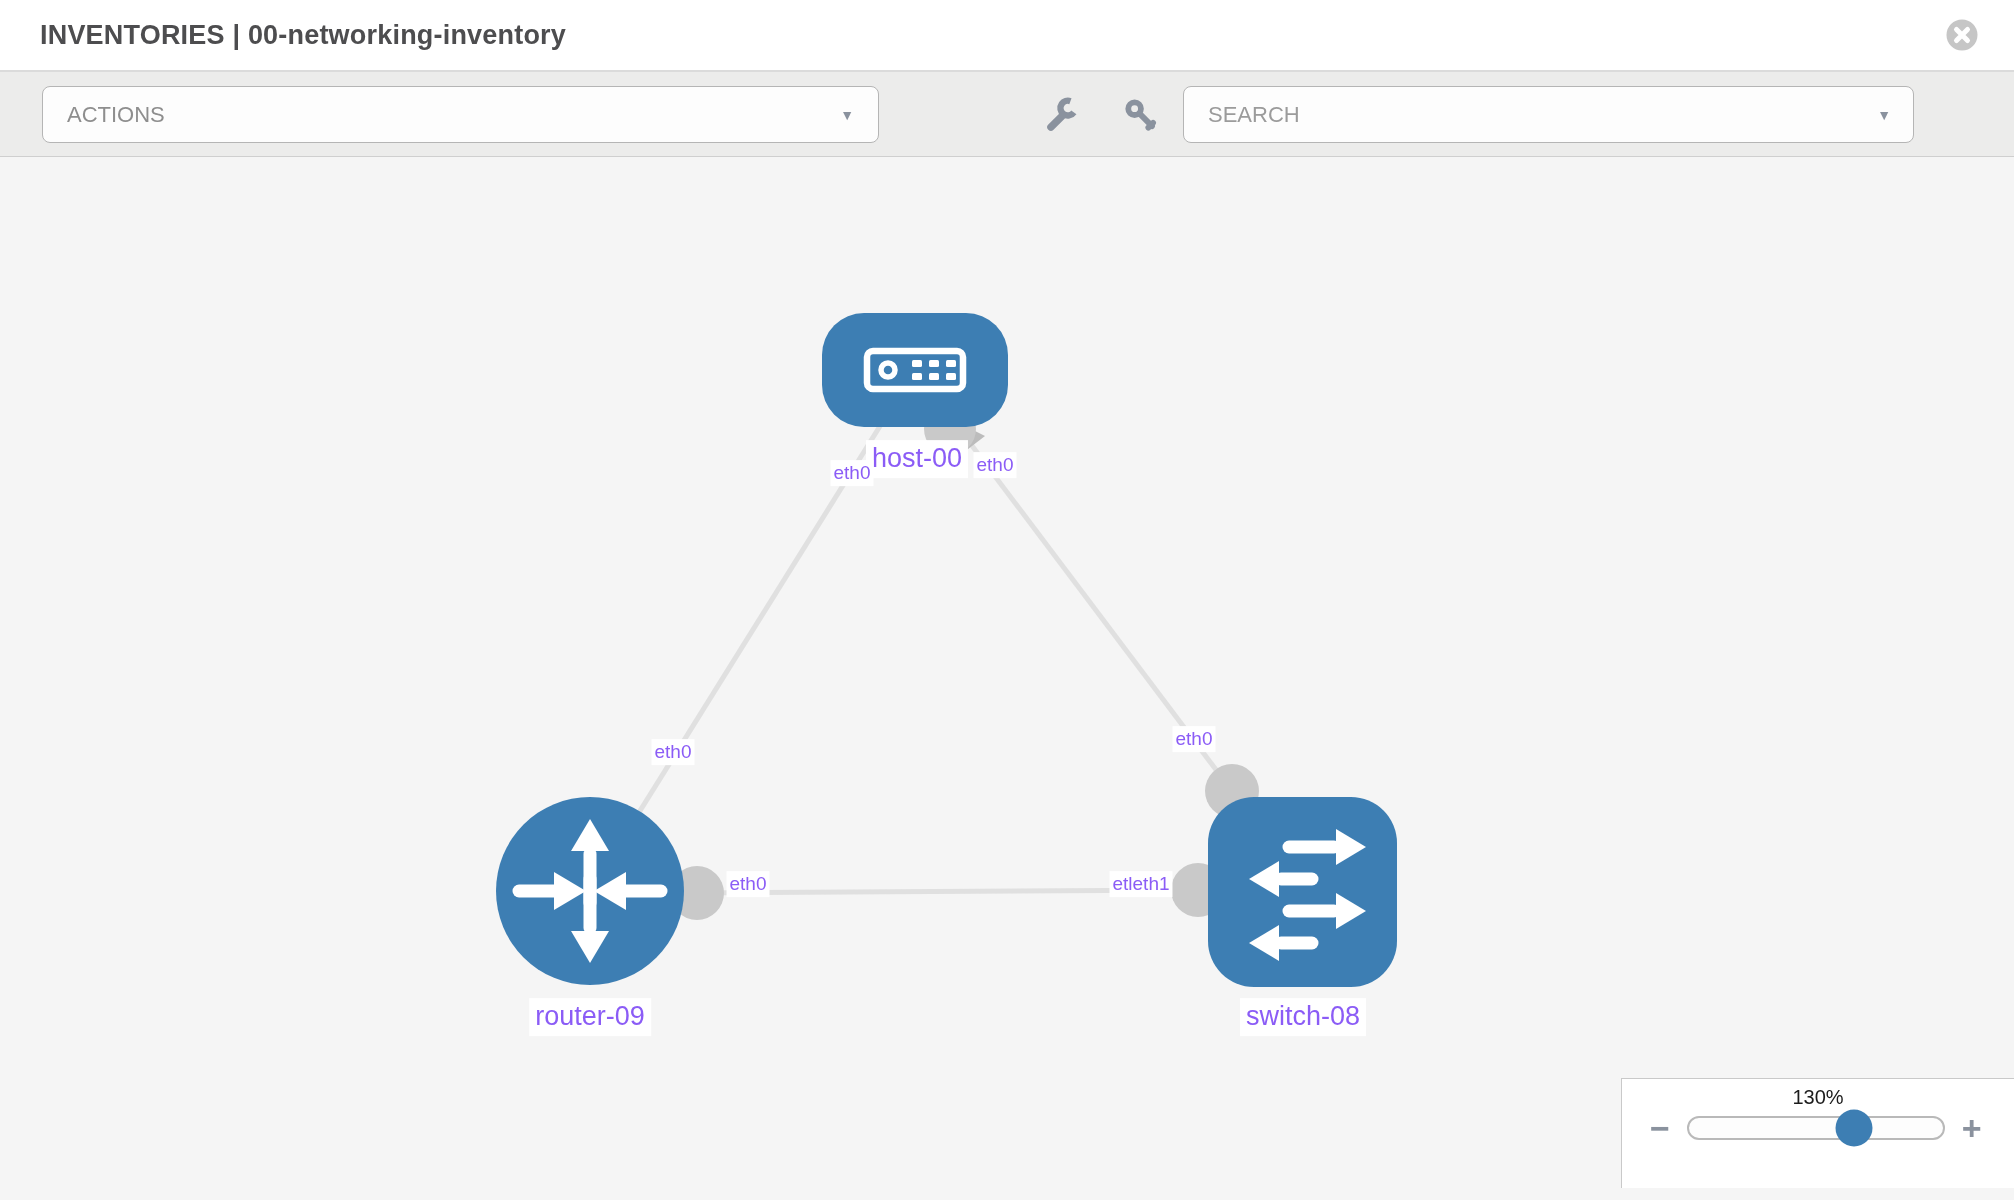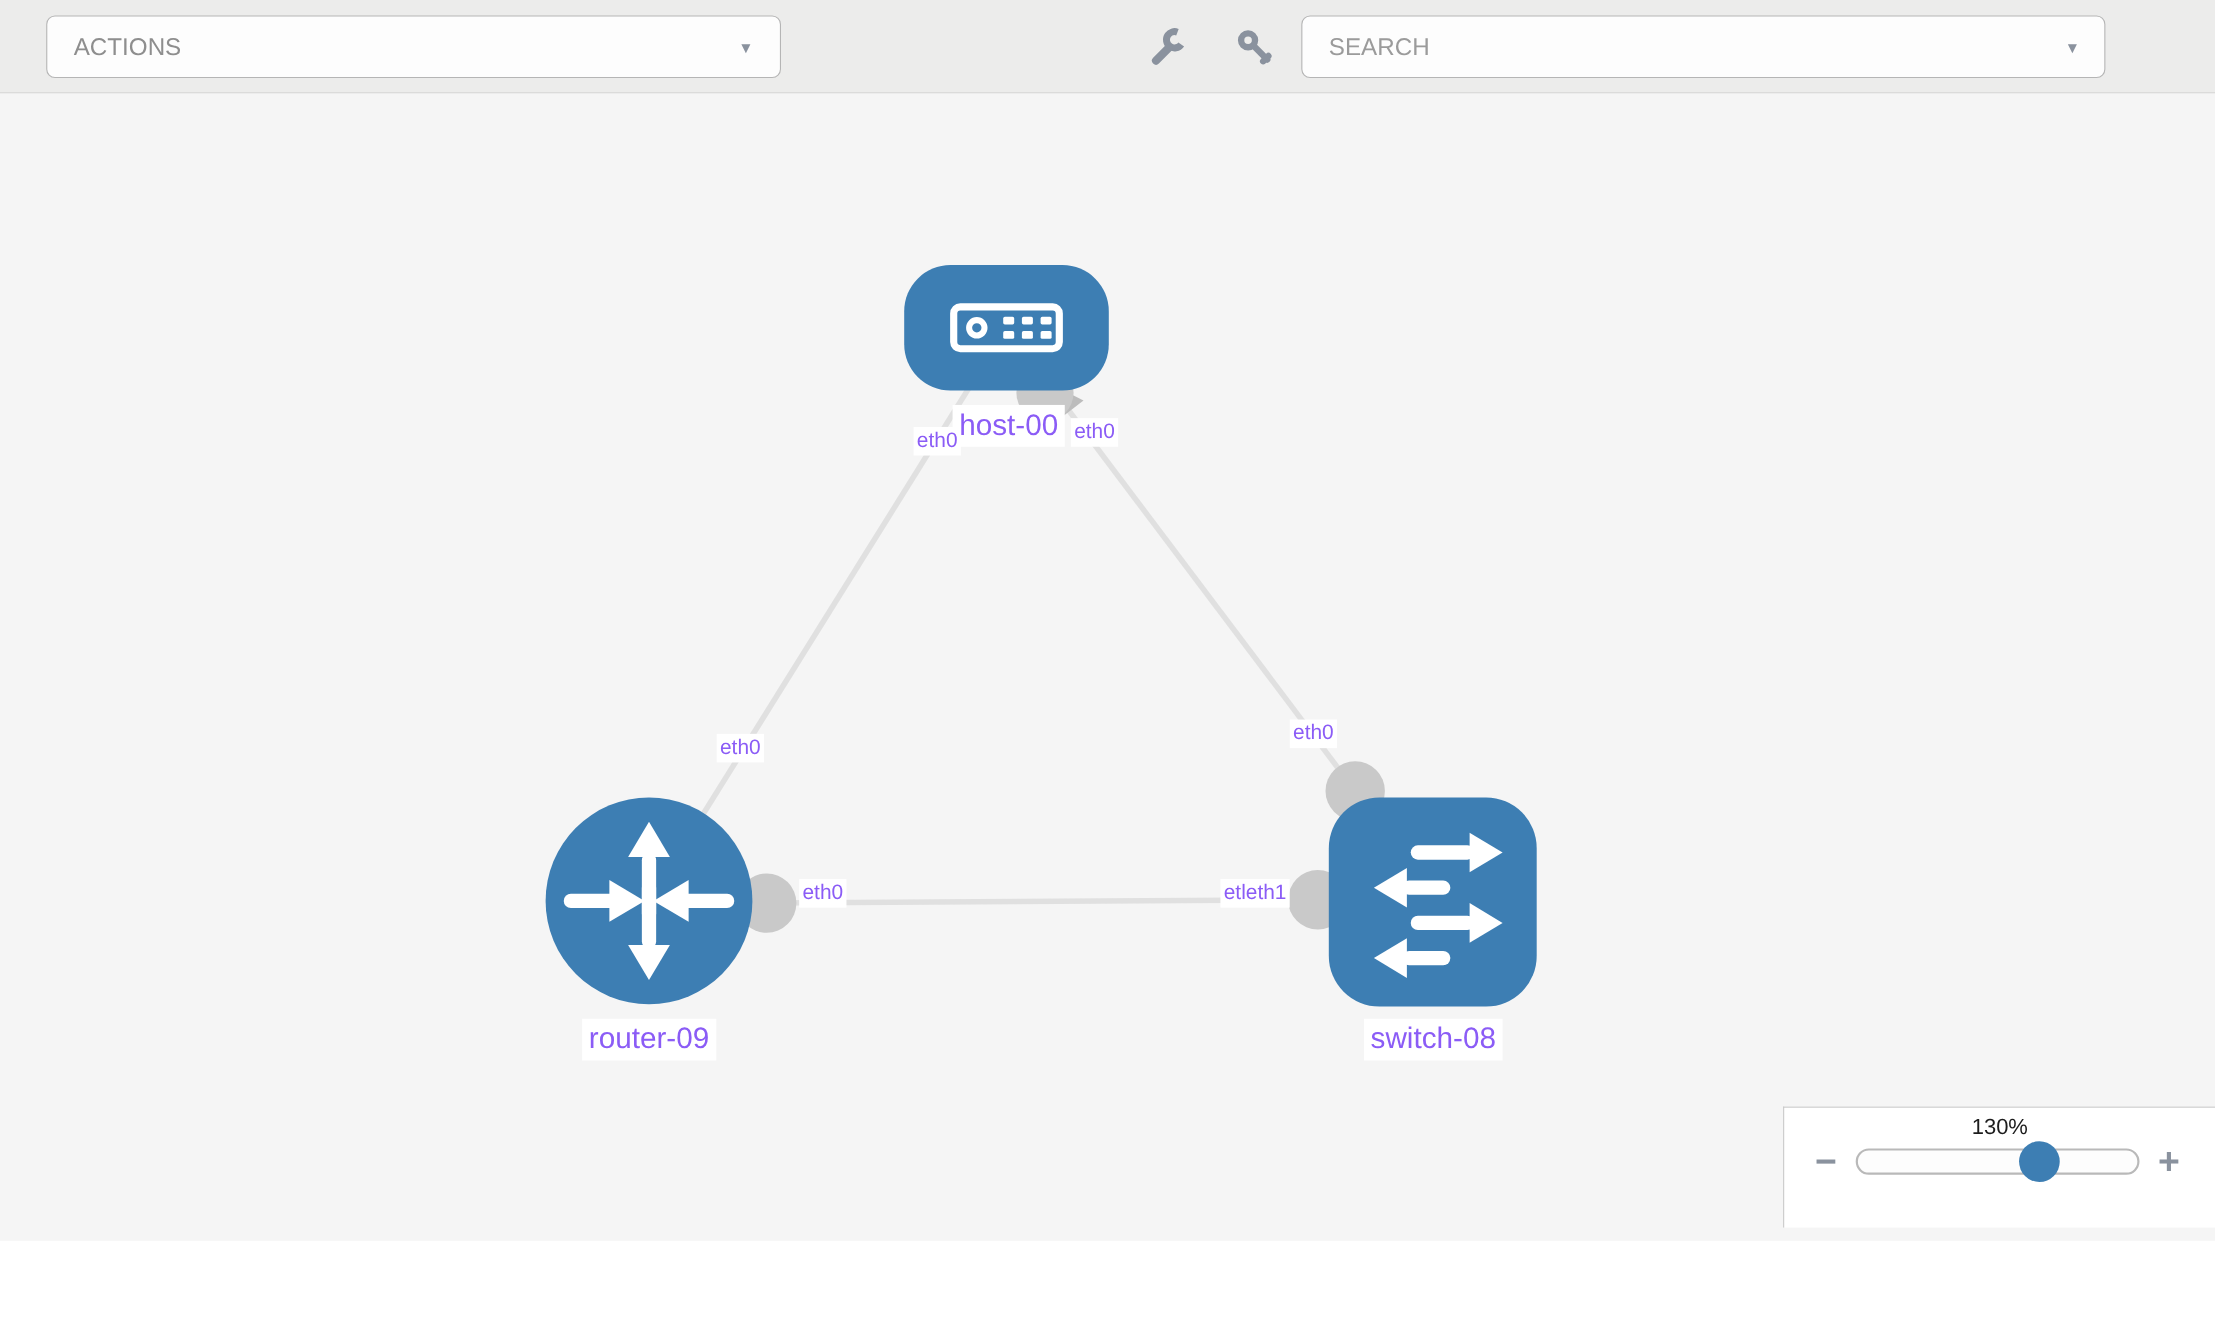--- a/index.html
+++ b/index.html
@@ -11,21 +11,21 @@
   .modal-header { height:72px; background:#fff; border-bottom:2px solid #dbdbdb;
                   display:flex; align-items:center; justify-content:space-between; padding:0 36px 0 40px; }
   .page-title { font-size:27px; font-weight:700; color:#4d4d4f; letter-spacing:0.2px; }
   .close-btn { width:32px; height:32px; border:none; background:transparent; cursor:pointer; padding:0; }
 
   
   .toolbar { position:relative; height:85px; background:#ececeb; border-bottom:1px solid #cfcfcf; }
   .select-box { position:absolute; top:14px; height:57px; background:#fdfdfd;
                 border:1px solid #b5b5b5; border-radius:8px; display:flex; align-items:center;
                 justify-content:space-between; padding:0 24px; font-size:22px; color:#8e8e8e; cursor:pointer; }
-  .actions-box { left:42px; width:668px; }
+  .actions-box { left:42px; width:837px; }
   .search-box  { left:1183px; width:731px; padding:0; }
   .search-box input { flex:1; height:100%; border:none; outline:none; background:transparent;
                       font-size:22px; color:#6b6b6b; padding:0 24px;
                       font-family:"Liberation Sans","DejaVu Sans",sans-serif; }
   .search-box input::placeholder { color:#9b9b9b; opacity:1; }
   .caret { font-size:14px; color:#8a929e; line-height:1; }
   .search-box .caret { padding-right:22px; }
   .tools { position:absolute; left:1042px; top:0; height:85px; display:flex; align-items:center; gap:40px; }
   .tool  { width:40px; height:40px; display:flex; align-items:center; justify-content:center; cursor:pointer; }
 
@@ -47,20 +47,29 @@
   .zoom-track { position:relative; width:258px; height:24px; margin:0 17px; background:#fdfdfd;
                 border:2px solid #b9b9b9; border-radius:13px; cursor:pointer; }
   .zoom-thumb { position:absolute; left:65%; top:50%; transform:translate(-50%,-50%);
                 width:37px; height:37px; border-radius:50%; background:#3d7eb3; cursor:grab; }
 </style>
 </head>
 <body>
 
 <div class="window">
 
+  <div class="modal-header">
+    <div class="page-title">INVENTORIES | 00-networking-inventory</div>
+    <button class="close-btn">
+      <svg width="32" height="32" viewBox="0 0 32 32">
+        <circle cx="16" cy="16" r="15.5" fill="#c6c6c6"></circle>
+        <path d="M10.5 10.5 L21.5 21.5 M21.5 10.5 L10.5 21.5" stroke="#fff" stroke-width="5" stroke-linecap="round"></path>
+      </svg>
+    </button>
+  </div>
 
   <div class="toolbar">
     <div class="select-box actions-box">
       <span>ACTIONS</span>
       <span class="caret">▼</span>
     </div>
 
     <div class="tools">
       <span class="tool">
         <svg width="38" height="38" viewBox="0 0 36 36" fill="none" stroke="#8a929e">

